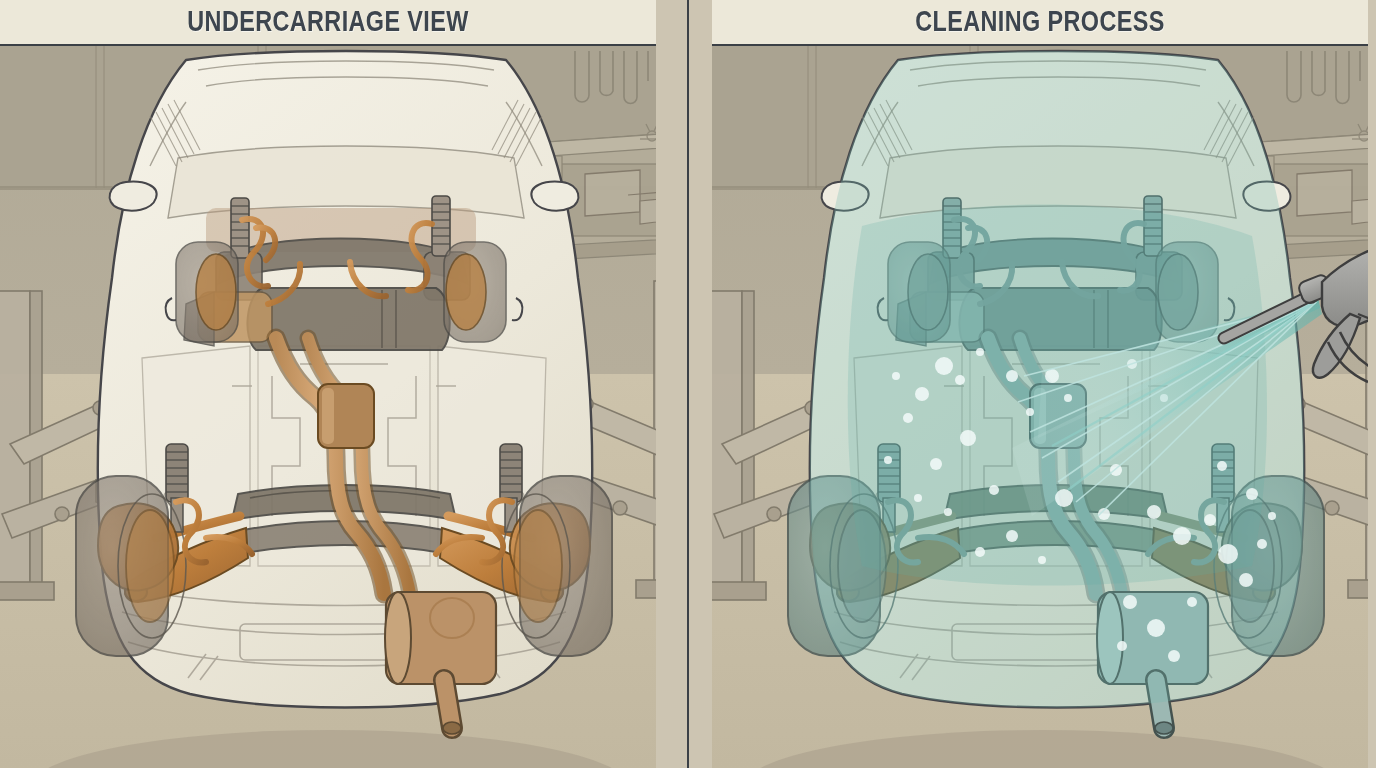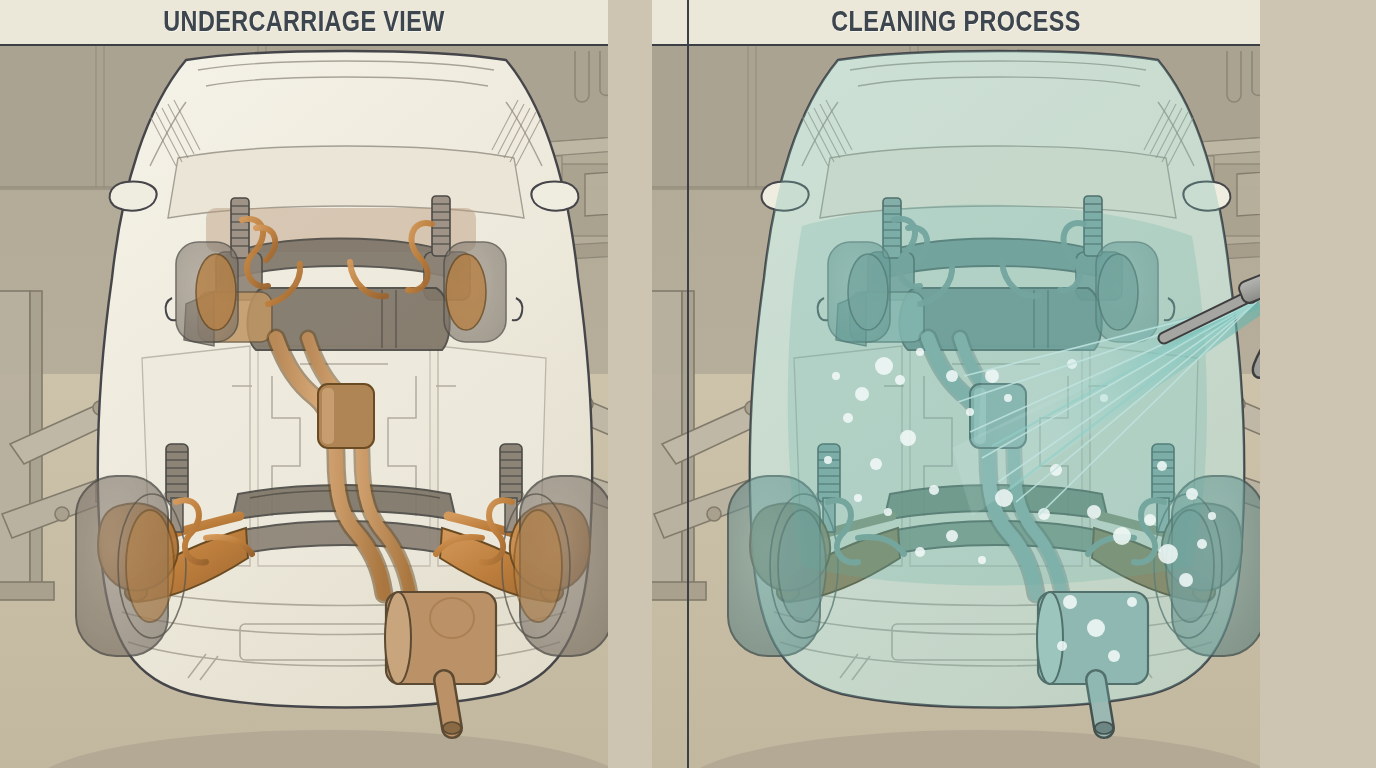--- a/index.html
+++ b/index.html
@@ -1,20 +1,20 @@
 <!DOCTYPE html>
 <html><head>
 <meta charset="utf-8">
 <style>
   html,body{margin:0;padding:0;background:#c9c2b0;}
   body{font-family:"Liberation Sans",sans-serif;}
   #stage{position:relative;width:1376px;height:768px;overflow:hidden;background:#cdc5b2;}
-  .panel{position:absolute;top:0;height:768px;width:608px;overflow:hidden;}
+  .panel{position:absolute;top:0;height:768px;width:608px;overflow:hidden;padding-left:48px;}
   #panel-left{left:0;}
-  #panel-right{left:652px;}
+  #panel-right{left:712px;}
   .titlebar{position:absolute;top:0;left:0;width:100%;height:46px;background:#ecE8d9;
             border-bottom:2px solid #3b4046;box-sizing:border-box;z-index:40;}
   .titlebar .txt{position:absolute;left:0;right:0;top:4px;text-align:center;
        font-family:"Liberation Sans Narrow","Liberation Sans",sans-serif;
        font-weight:bold;font-size:30px;letter-spacing:.5px;color:#3d454e;
        transform:scaleX(.78);transform-origin:center;
        text-shadow:1px 1px 0 rgba(255,255,255,.55);}
   .divider{position:absolute;left:687px;top:0;width:2px;height:768px;background:#3b4046;z-index:45;}
   .scene{position:absolute;left:0;top:46px;width:688px;height:722px;}
   svg{display:block;}

